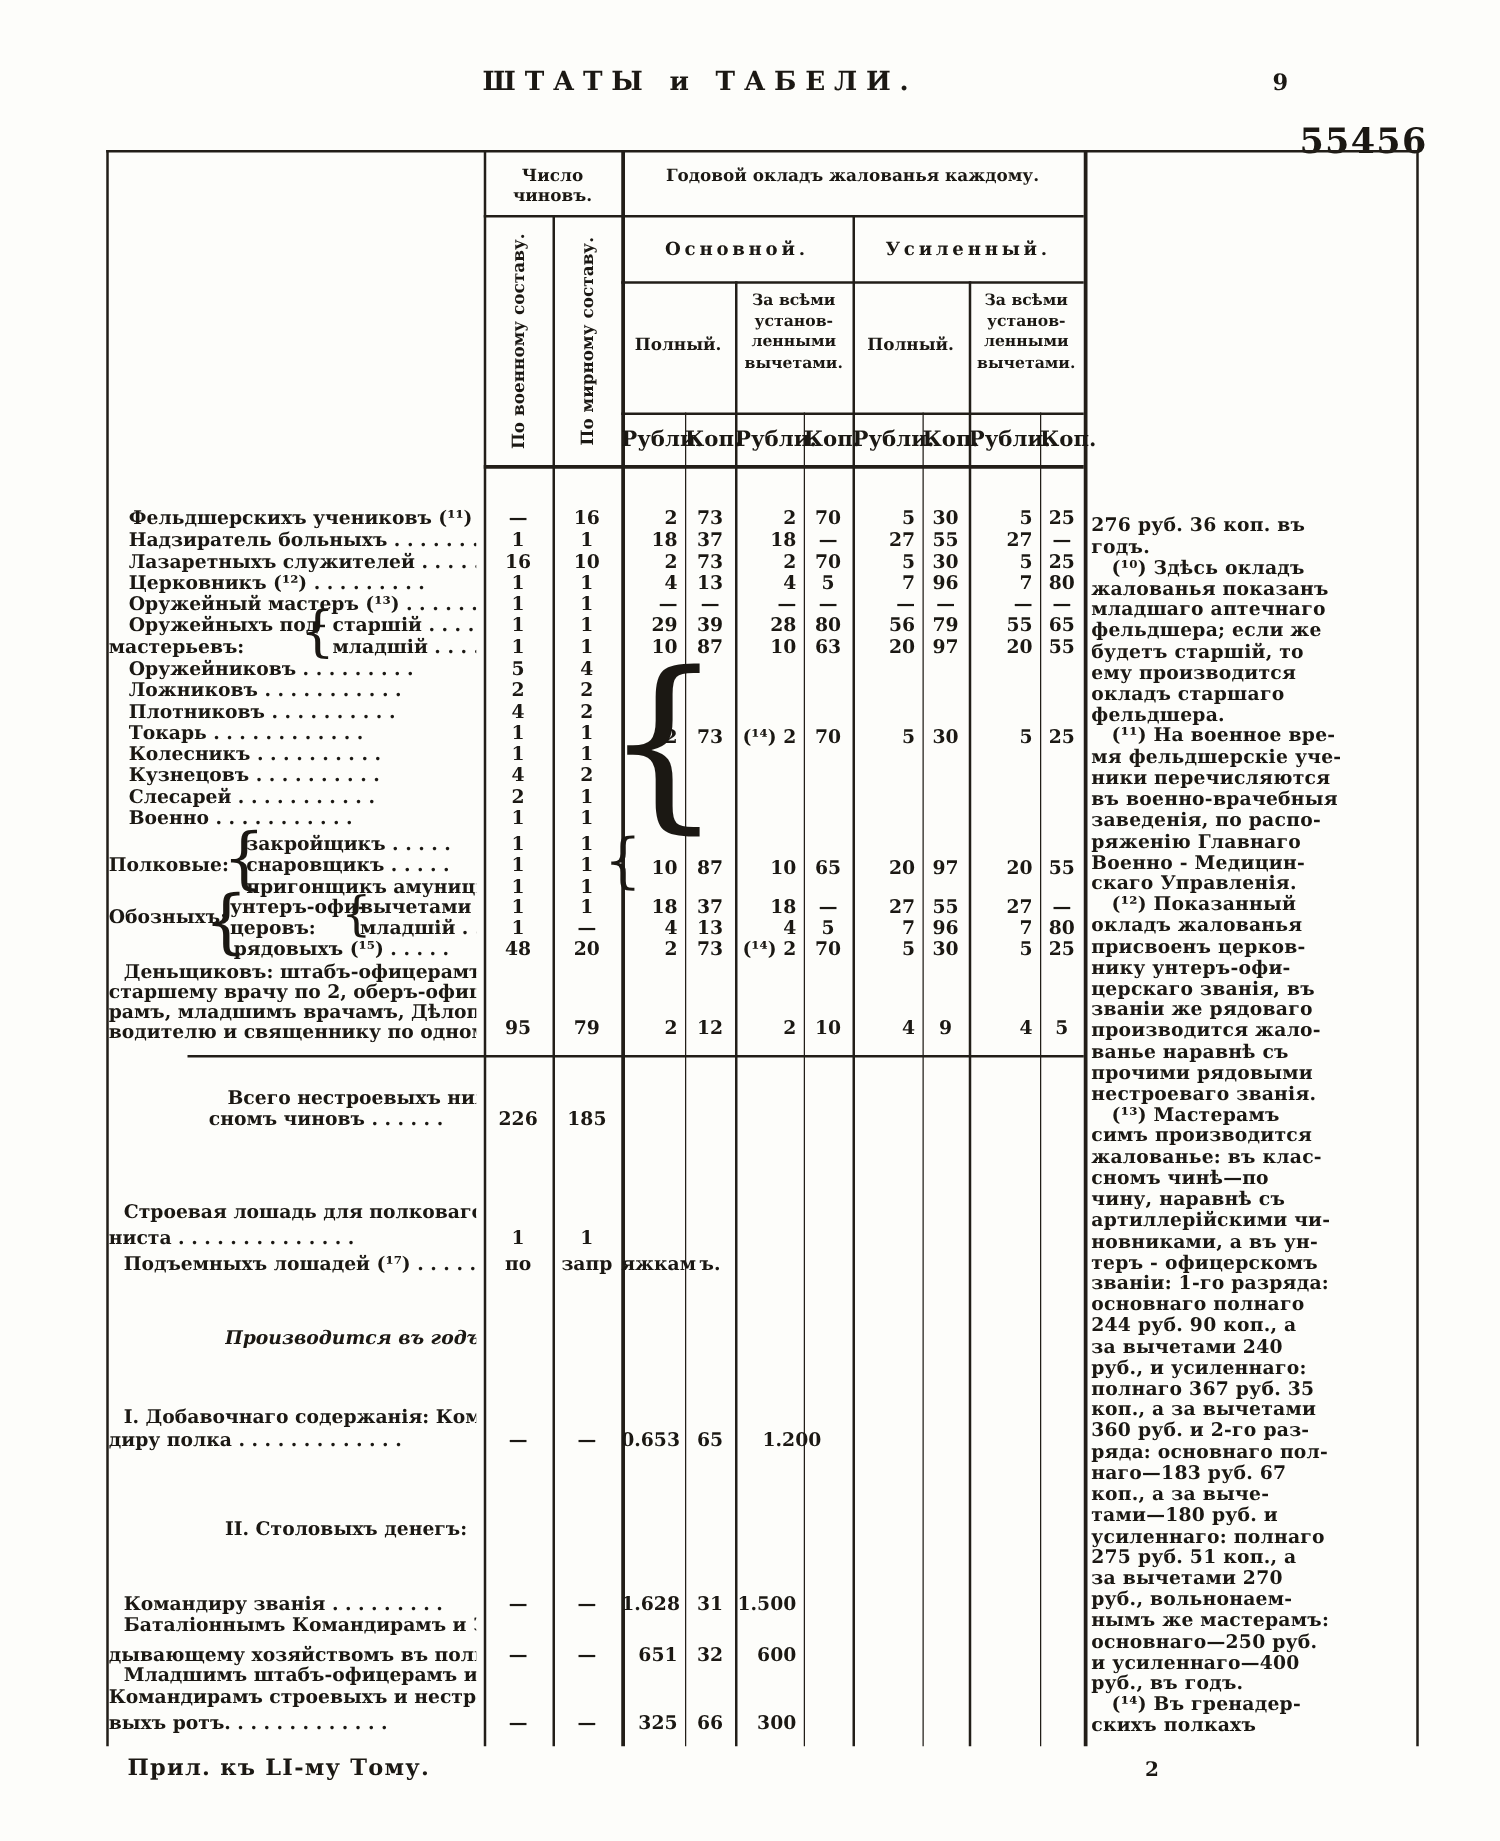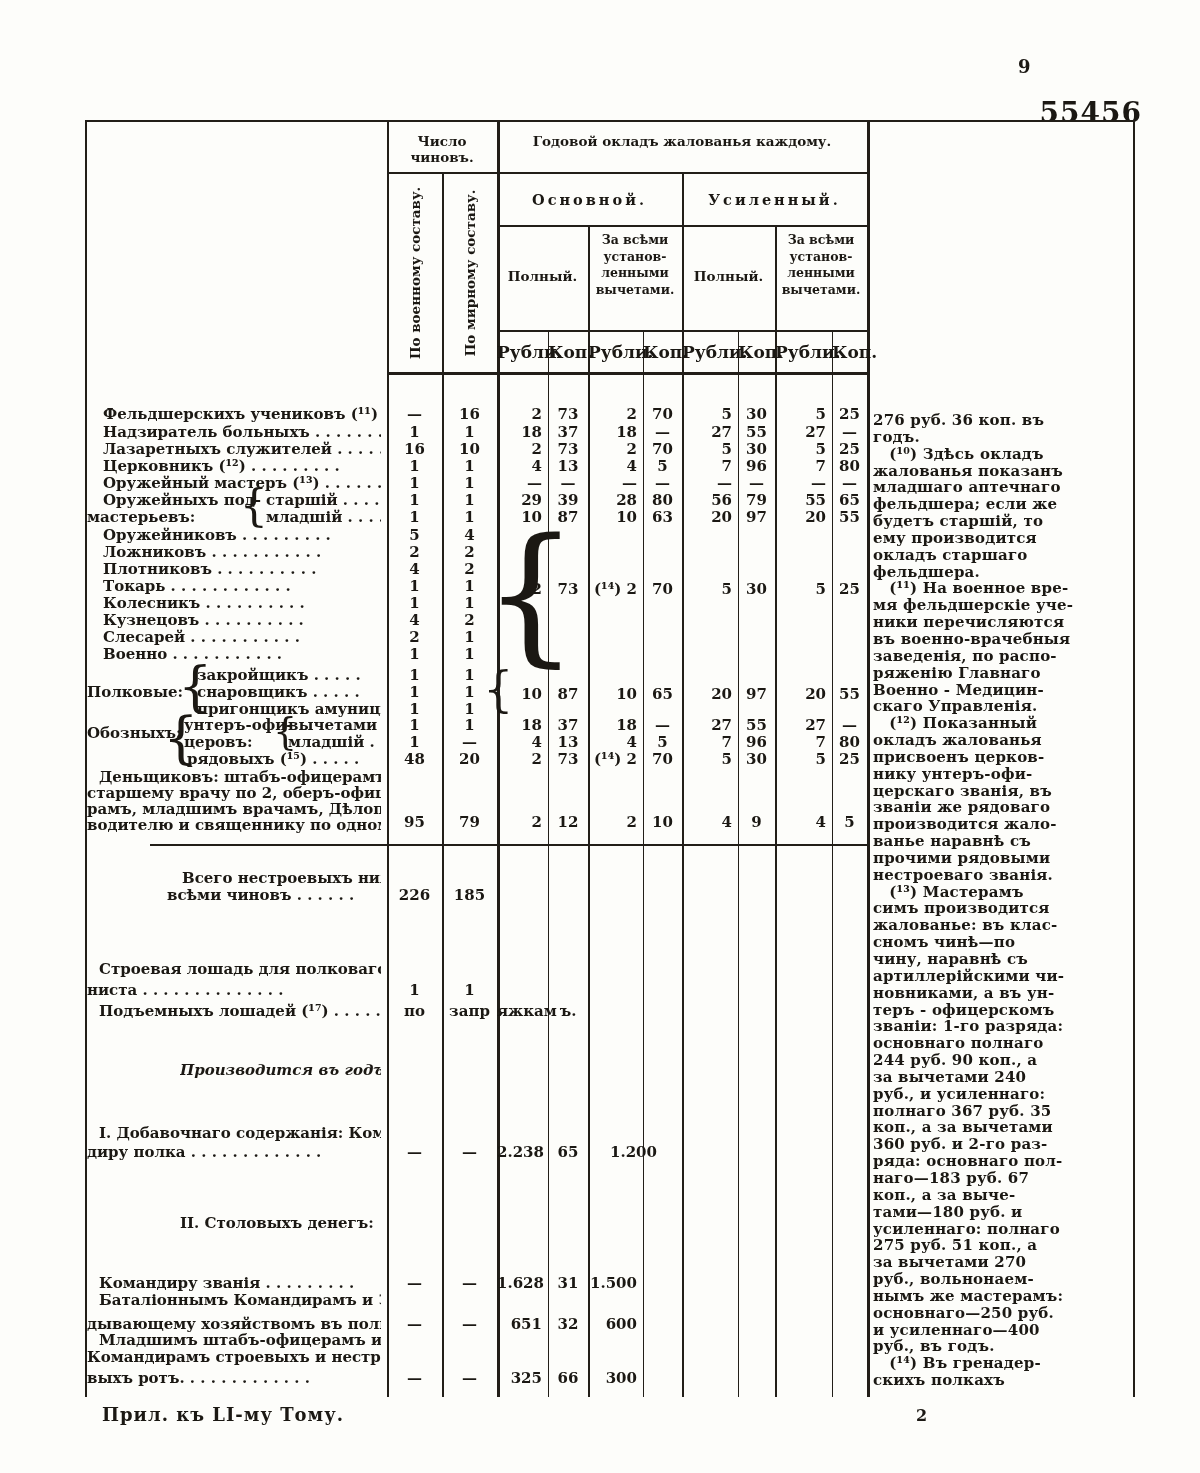--- a/index.html
+++ b/index.html
@@ -31,20 +31,21 @@
   .cel{position:absolute;font-size:15px;font-weight:700;line-height:16px;white-space:nowrap;}
   .rub{text-align:right;} .kop,.cen{text-align:center;}
   .brace{position:absolute;font-weight:400;transform-origin:top left;}
   .notes{position:absolute;left:788px;top:292px;width:254px;font-size:15px;font-weight:700;
          line-height:16.85px;white-space:pre;letter-spacing:0.2px;}
 </style>
 </head>
 <body>
 
 <div class="page">
+  <div class="abs rt">ШТАТЫ и ТАБЕЛИ.</div>
   <div class="abs pn">9</div>
   <div class="abs dn">55456</div>
 
   <div class="abs tbl" id="tbl">
     <div class="hd h-chislo">Число чиновъ.</div>
     <div class="hd h-godovoy">Годовой окладъ жалованья каждому.</div>
     <div class="hd h-osn">Основной.</div>
     <div class="hd h-usil">Усиленный.</div>
     <div class="vlab" id="vlab1">По военному составу.</div>
     <div class="vlab" id="vlab2">По мирному составу.</div>
@@ -168,21 +169,21 @@
       <div class="lab" style="left: 203px; top: 597px; width: 93px;">вычетами .  .</div>
       <div class="lab" style="left: 2px; top: 605px; width: 294px;">Обозныхъ:</div>
       <div class="lab" style="left: 99px; top: 614px; width: 197px;">церовъ:</div>
       <div class="lab" style="left: 203px; top: 614px; width: 93px;">младшій .  .</div>
       <div class="lab" style="left: 102px; top: 631px; width: 194px;">рядовыхъ (¹⁵)  .  .  .  .  .</div>
       <div class="lab" style="left: 14px; top: 649px; width: 282px;">Деньщиковъ:  штабъ-офицерамъ  и</div>
       <div class="lab" style="left: 2px; top: 665px; width: 294px;">старшему врачу по 2, оберъ-офице-</div>
       <div class="lab" style="left: 2px; top: 681px; width: 294px;">рамъ, младшимъ врачамъ, Дѣлопроиз-</div>
       <div class="lab" style="left: 2px; top: 697px; width: 294px;">водителю и священнику по одному (¹⁶).</div>
       <div class="lab" style="left: 97px; top: 750px; width: 199px;">Всего  нестроевыхъ  ниж-</div>
-      <div class="lab" style="left: 82px; top: 767px; width: 214px;">всѣми чиновъ .  .  .  .  .  .</div>
+      <div class="lab" style="left: 82px; top: 767px; width: 214px;">сномъ чиновъ .  .  .  .  .  .</div>
       <div class="lab" style="left: 14px; top: 841px; width: 282px;">Строевая  лошадь  для  полковаго  гор-</div>
       <div class="lab" style="left: 2px; top: 862px; width: 294px;">ниста  .  .  .  .  .  .  .  .  .  .  .  .  .  .</div>
       <div class="lab" style="left: 14px; top: 883px; width: 282px;">Подъемныхъ лошадей (¹⁷) .  .  .  .  .  .</div>
       <div class="lab it" style="left: 95px; top: 942px; width: 201px;">Производится въ годъ:</div>
       <div class="lab" style="left: 14px; top: 1005px; width: 282px;">I.  Добавочнаго  содержанія:  Коман-</div>
       <div class="lab" style="left: 2px; top: 1024px; width: 294px;">диру полка .  .  .  .  .  .  .  .  .  .  .  .  .</div>
       <div class="lab" style="left: 95px; top: 1095px; width: 201px;">II. Столовыхъ денегъ:</div>
       <div class="lab" style="left: 14px; top: 1155px; width: 282px;">Командиру званія .  .  .  .  .  .  .  .  .</div>
       <div class="lab" style="left: 14px; top: 1172px; width: 282px;">Баталіоннымъ  Командирамъ  и Завѣ-</div>
       <div class="lab" style="left: 2px; top: 1196px; width: 294px;">дывающему хозяйствомъ въ полку .  .</div>
@@ -340,21 +341,21 @@
       <div class="cel cen" style="left: 302px; top: 767px; width: 55px;">226</div>
       <div class="cel cen" style="left: 357px; top: 767px; width: 55px;">185</div>
       <div class="cel cen" style="left: 302px; top: 862px; width: 55px;">1</div>
       <div class="cel cen" style="left: 357px; top: 862px; width: 55px;">1</div>
       <div class="cel cen" style="left: 302px; top: 883px; width: 55px;">по</div>
       <div class="cel cen" style="left: 357px; top: 883px; width: 55px;">запр</div>
       <div class="cel rub" style="left: 412px; top: 883px; width: 45px;">яжкам</div>
       <div class="cel kop" style="left: 463px; top: 883px; width: 40px;">ъ.</div>
       <div class="cel cen" style="left: 302px; top: 1024px; width: 55px;">—</div>
       <div class="cel cen" style="left: 357px; top: 1024px; width: 55px;">—</div>
-      <div class="cel rub" style="left: 412px; top: 1024px; width: 45px;">2.238</div>
+      <div class="cel rub" style="left: 412px; top: 1024px; width: 45px;">0.653</div>
       <div class="cel kop" style="left: 463px; top: 1024px; width: 40px;">65</div>
       <div class="cel rub" style="left: 503px; top: 1024px; width: 49px; padding-left: 20px;">1.200</div>
       <div class="cel cen" style="left: 302px; top: 1155px; width: 55px;">—</div>
       <div class="cel cen" style="left: 357px; top: 1155px; width: 55px;">—</div>
       <div class="cel rub" style="left: 412px; top: 1155px; width: 45px;">1.628</div>
       <div class="cel kop" style="left: 463px; top: 1155px; width: 40px;">31</div>
       <div class="cel rub" style="left: 503px; top: 1155px; width: 49px;">1.500</div>
       <div class="cel cen" style="left: 302px; top: 1196px; width: 55px;">—</div>
       <div class="cel cen" style="left: 357px; top: 1196px; width: 55px;">—</div>
       <div class="cel rub" style="left: 412px; top: 1196px; width: 45px;">651</div>

